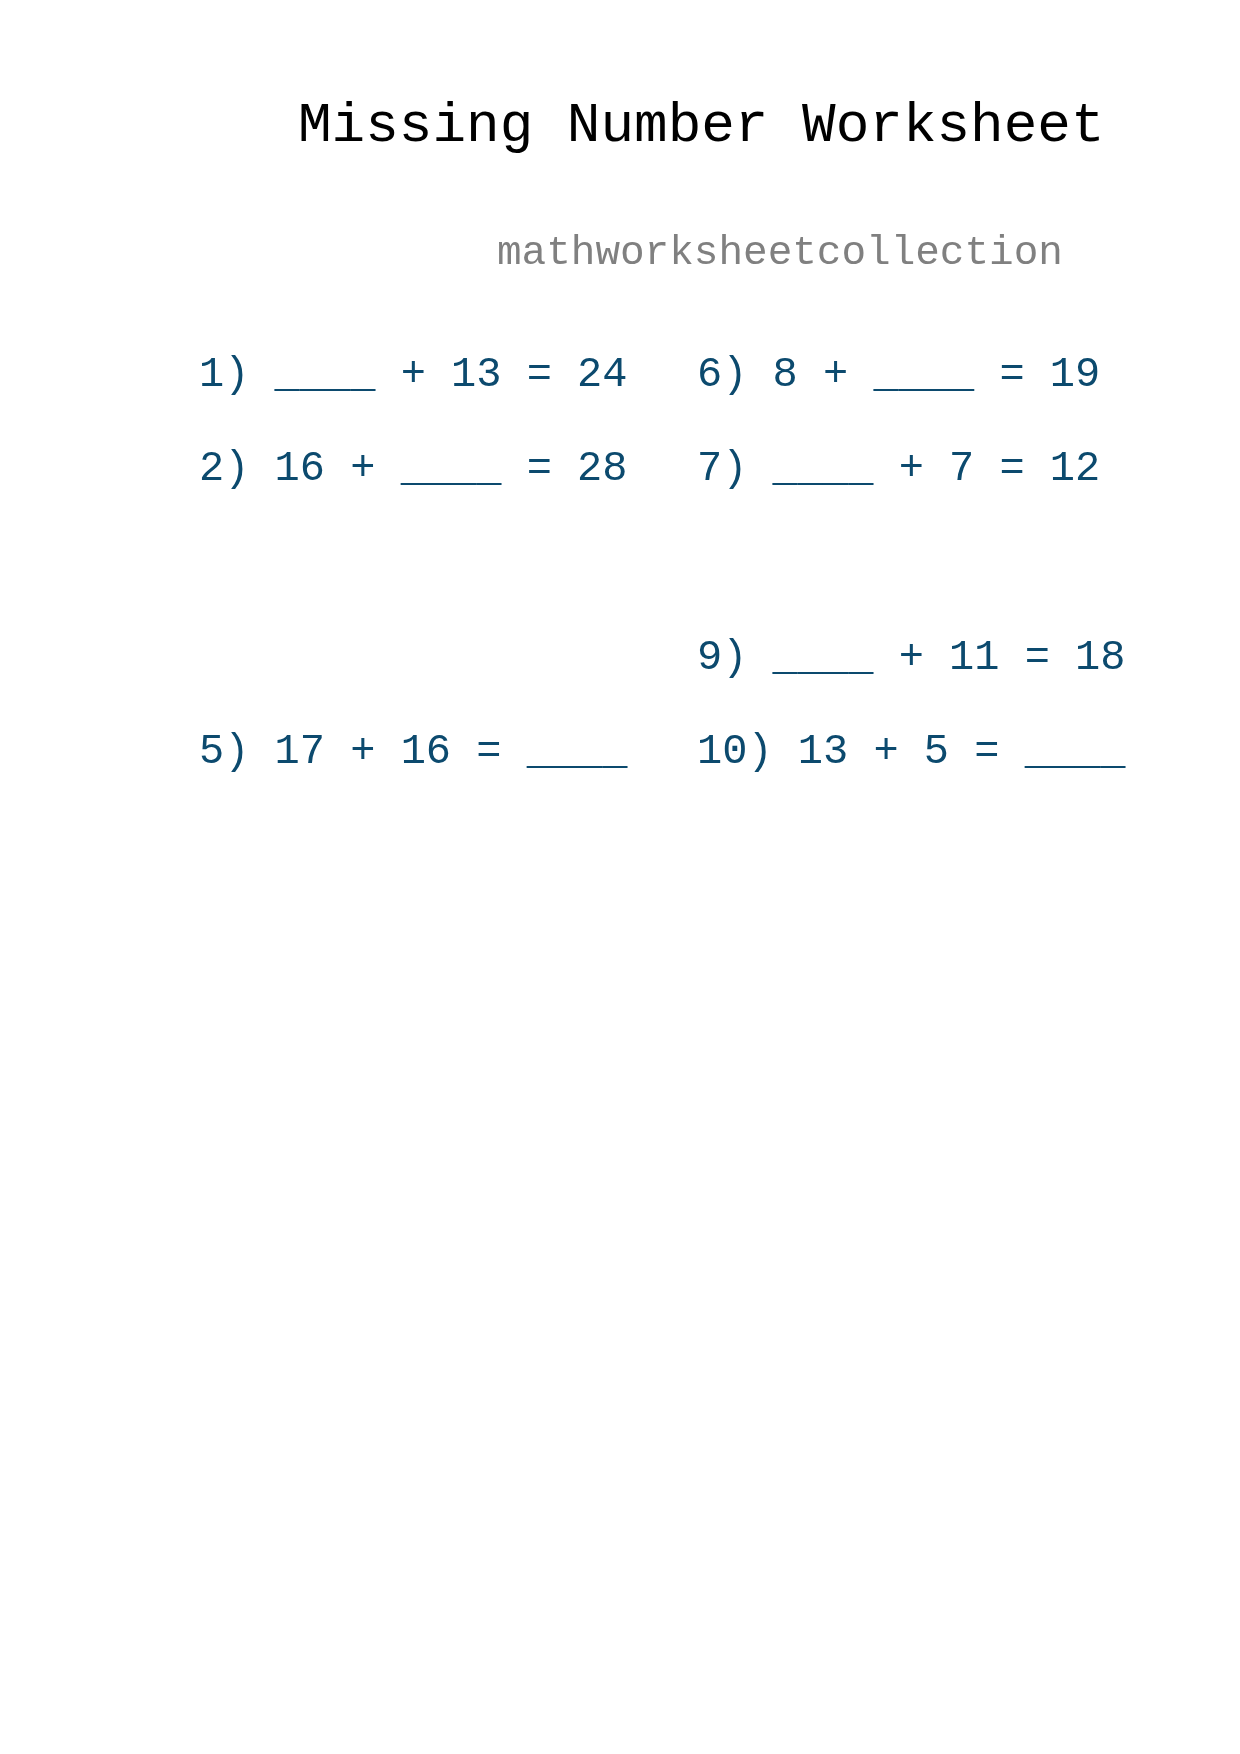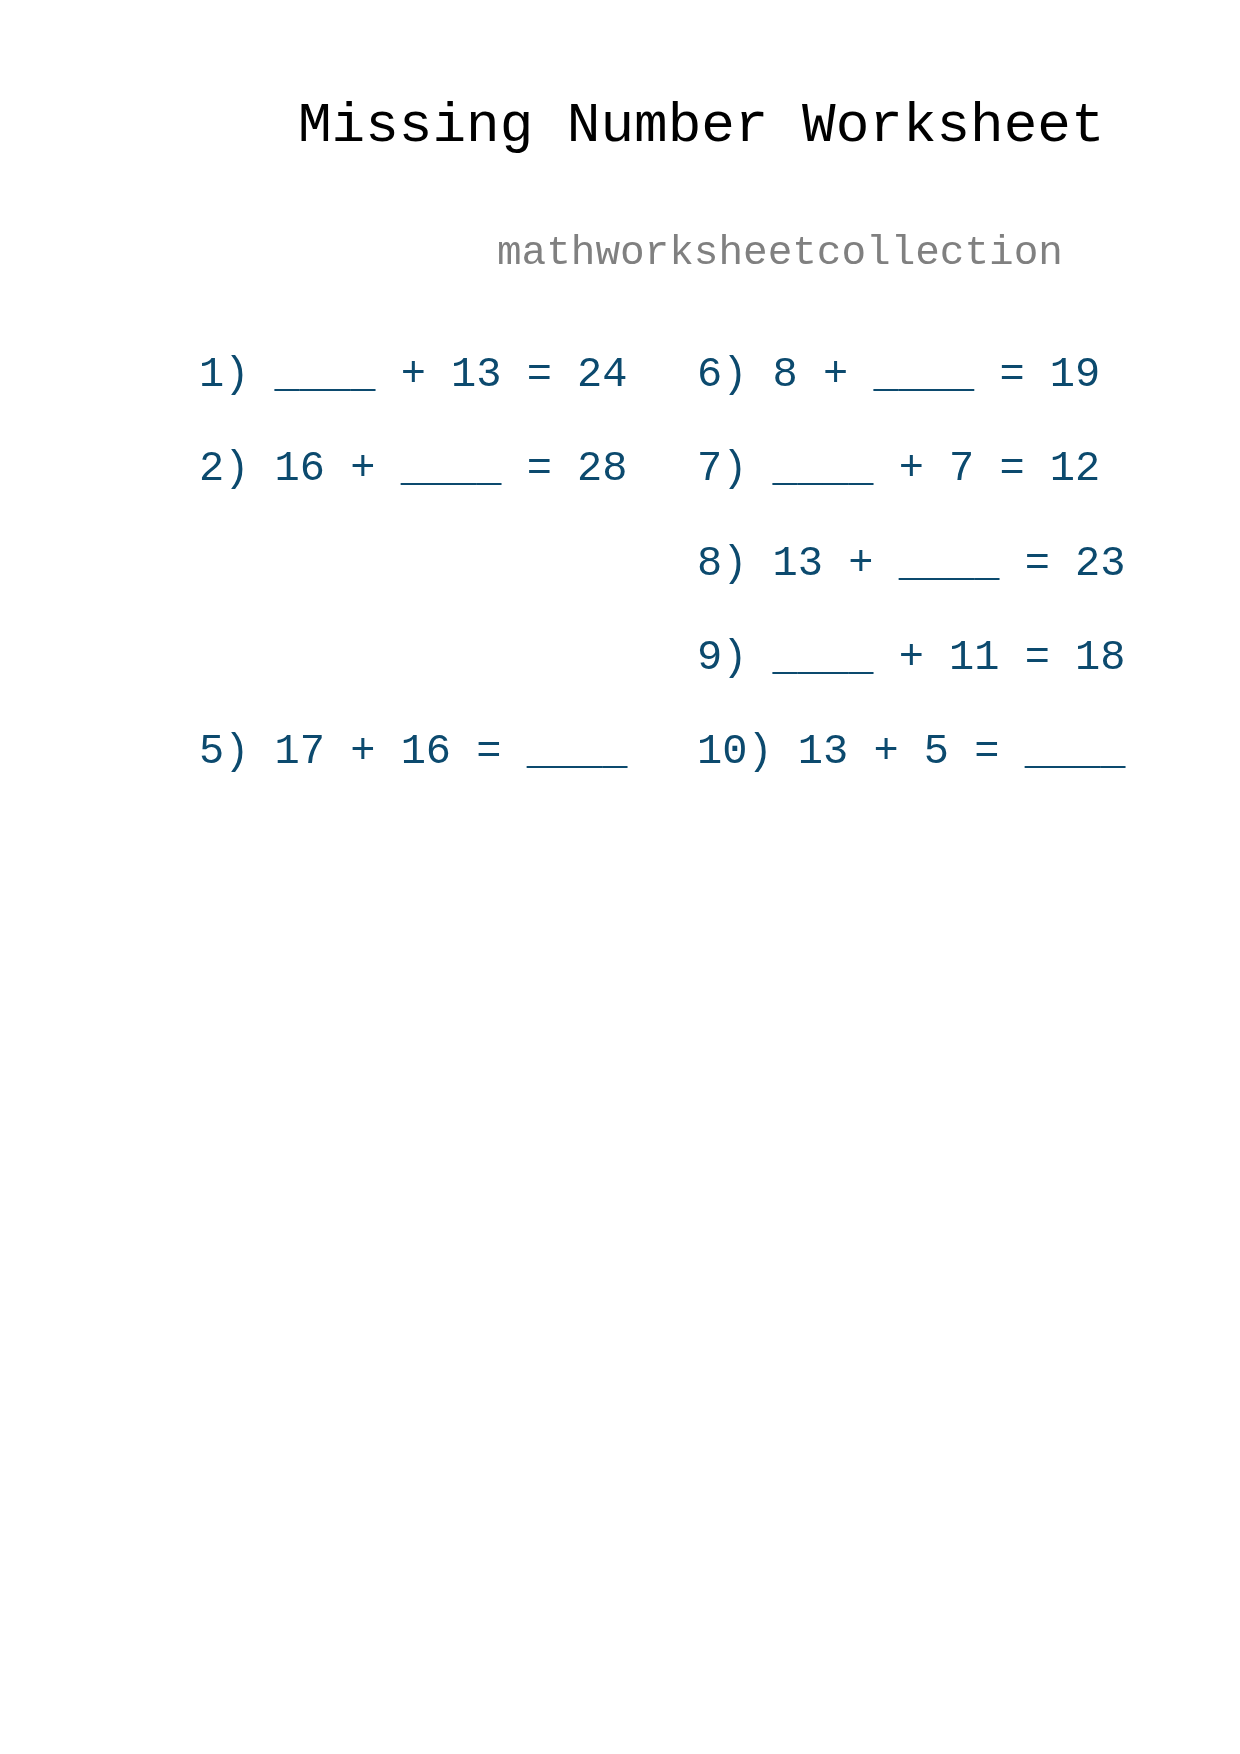--- a/index.html
+++ b/index.html
@@ -56,16 +56,15 @@
 <div class="page">
   <div class="title">Missing Number Worksheet</div>
   <div class="subtitle">mathworksheetcollection</div>
 
   <div class="problem col-left row-1">1) ____ + 13 = 24</div>
   <div class="problem col-left row-2">2) 16 + ____ = 28</div>
   <div class="problem col-left row-5">5) 17 + 16 = ____</div>
 
   <div class="problem col-right row-1">6) 8 + ____ = 19</div>
   <div class="problem col-right row-2">7) ____ + 7 = 12</div>
-  <div class="problem col-right row-3">8) 13 + ____ = 23</div>
   <div class="problem col-right row-4">9) ____ + 11 = 18</div>
   <div class="problem col-right row-5">10) 13 + 5 = ____</div>
 </div>
 
 </body></html>

